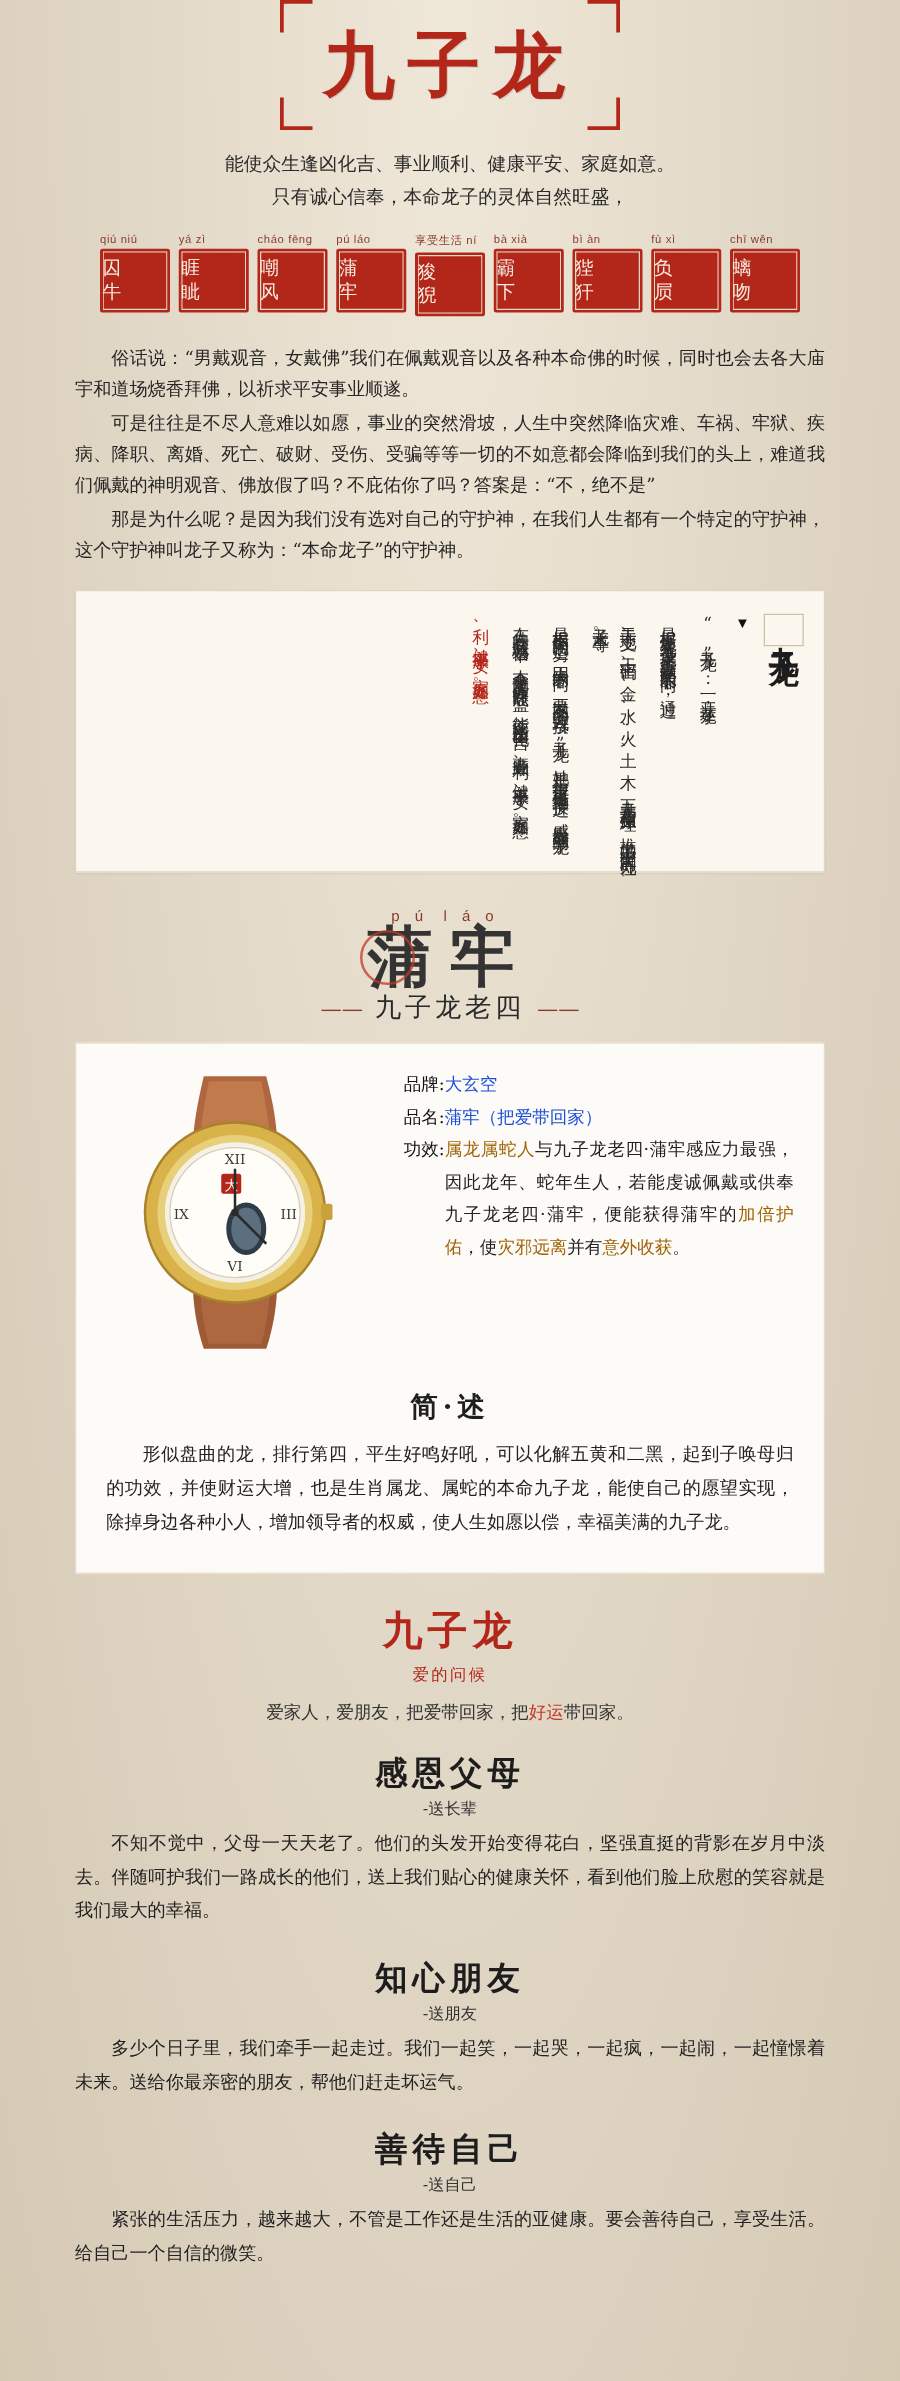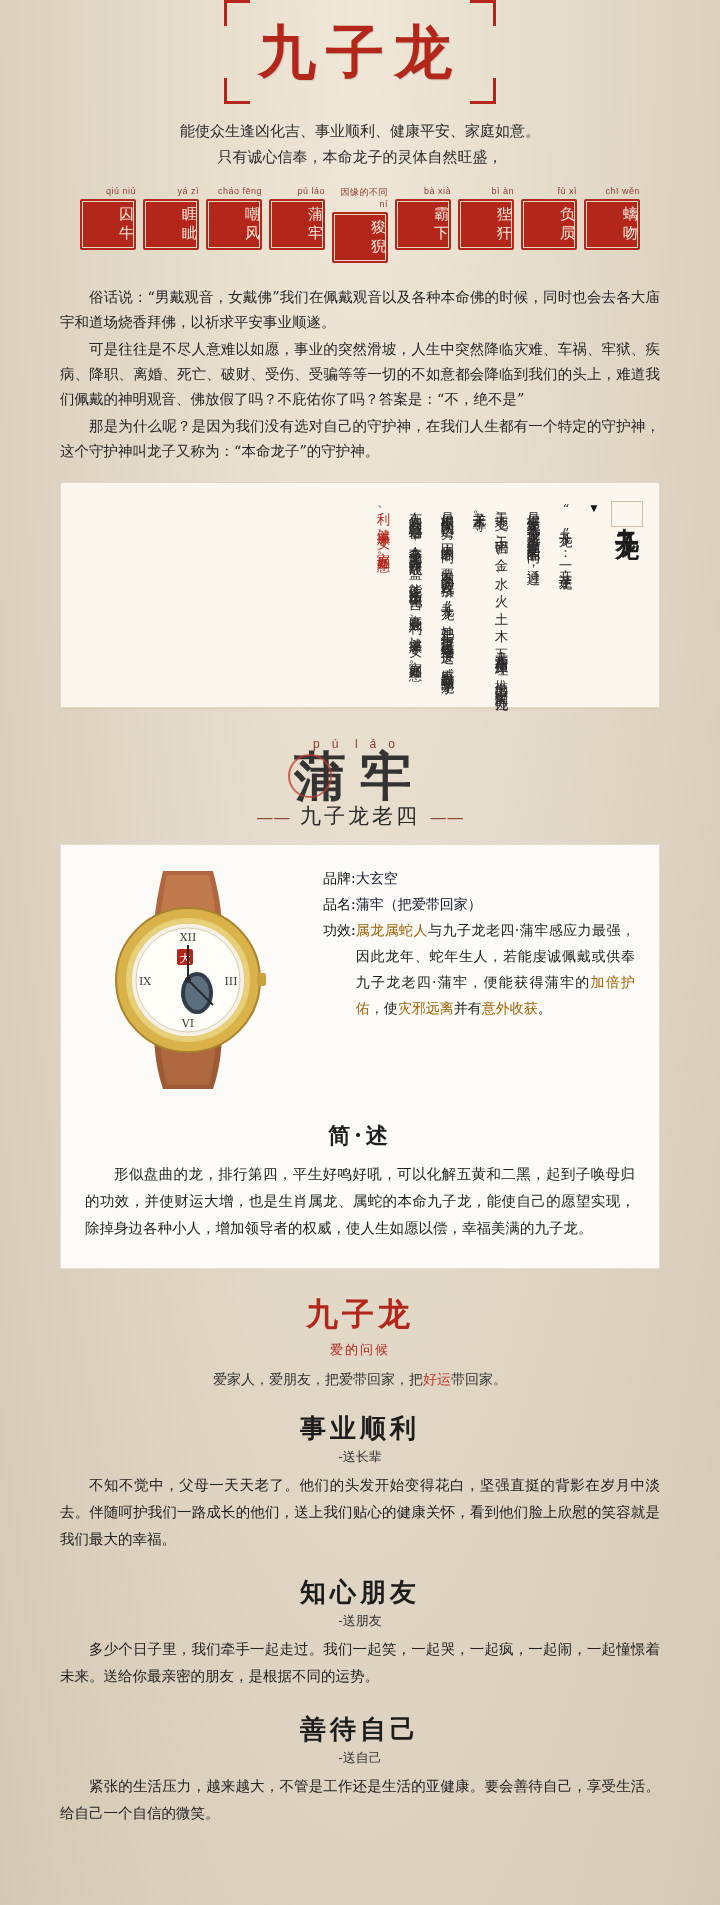--- a/index.html
+++ b/index.html
@@ -48,21 +48,21 @@
   }
 
   
   .seal-row {
     margin:16px auto 0;
     width:600px;
     display:flex;
     justify-content:center;
     gap:7px;
   }
-  .seal { width:56px; text-align:right; }
+  .seal { width:56px; text-align:left; }
   .seal .pinyin {
     font-size:9px; color:#8a3b2e; letter-spacing:.5px;
     font-family:"Liberation Sans", sans-serif;
     margin-bottom:3px;
   }
   .seal .box {
     border:2px solid #b3261a;
     background:#b3261a;
     color:#f6ece0;
     font-family:"DejaVu Serif", serif;
@@ -157,21 +157,21 @@
     width:600px; margin:14px auto 0;
     background:#fdfbf7;
     border:1px solid #e6dccb;
     padding:20px 24px 26px;
   }
   .prod { display:flex; gap:18px; }
   .watch-wrap { width:220px; flex:0 0 220px; position:relative; height:230px; }
   .specs { flex:1; font-family:"DejaVu Serif", serif; font-size:14px; line-height:26px; color:#222; }
   .specs .row { display:flex; }
   .specs .k { color:#111; white-space:nowrap; }
-  .specs .v { color:#0f172a; }
+  .specs .v { color:#1d4ed8; }
   .specs .eff { display:flex; }
   .specs .eff .txt { text-align:justify; }
   .red { color:#a16207; }
   .sect-title {
     text-align:center; font-family:"DejaVu Serif", serif;
     font-size:22px; font-weight:bold; color:#1f1f1f;
     letter-spacing:4px; margin:26px 0 10px;
   }
   .desc {
     font-family:"DejaVu Serif", serif; font-size:14.5px; line-height:27px;
@@ -247,21 +247,21 @@
       </div>
     </div>
     <div class="seal">
       <div class="pinyin">pú láo</div>
       <div class="box">
         <span>蒲</span>
         <span>牢</span>
       </div>
     </div>
     <div class="seal">
-      <div class="pinyin">因缘的不同 ní</div>
+      <div class="pinyin">享受生活 ní</div>
       <div class="box">
         <span>狻</span>
         <span>猊</span>
       </div>
     </div>
     <div class="seal">
       <div class="pinyin">bà xià</div>
       <div class="box">
         <span>霸</span>
         <span>下</span>
@@ -381,32 +381,32 @@
       <p>形似盘曲的龙，排行第四，平生好鸣好吼，可以化解五黄和二黑，起到子唤母归的功效，并使财运大增，也是生肖属龙、属蛇的本命九子龙，能使自己的愿望实现，除掉身边各种小人，增加领导者的权威，使人生如愿以偿，幸福美满的九子龙。</p>
     </div>
   </div>
 
   <div class="greet">
     <h2>九子龙</h2>
     <div class="sub2">爱的问候</div>
     <div class="lead"><span>爱家人，爱朋友，把爱带回家，把</span><span class="hl">好运</span><span>带回家。</span></div>
 
     <div class="blk">
-      <h3>事业顺利</h3>
+      <h3>感恩父母</h3>
       <div class="to">-送长辈</div>
       <div class="txt">
         <p>不知不觉中，父母一天天老了。他们的头发开始变得花白，坚强直挺的背影在岁月中淡去。伴随呵护我们一路成长的他们，送上我们贴心的健康关怀，看到他们脸上欣慰的笑容就是我们最大的幸福。</p>
       </div>
     </div>
 
     <div class="blk">
       <h3>知心朋友</h3>
       <div class="to">-送朋友</div>
       <div class="txt">
-        <p>多少个日子里，我们牵手一起走过。我们一起笑，一起哭，一起疯，一起闹，一起憧憬着未来。送给你最亲密的朋友，是根据不同的运势。</p>
+        <p>多少个日子里，我们牵手一起走过。我们一起笑，一起哭，一起疯，一起闹，一起憧憬着未来。送给你最亲密的朋友，帮他们赶走坏运气。</p>
       </div>
     </div>
 
     <div class="blk">
       <h3>善待自己</h3>
       <div class="to">-送自己</div>
       <div class="txt">
         <p>紧张的生活压力，越来越大，不管是工作还是生活的亚健康。要会善待自己，享受生活。给自己一个自信的微笑。</p>
       </div>
     </div>

